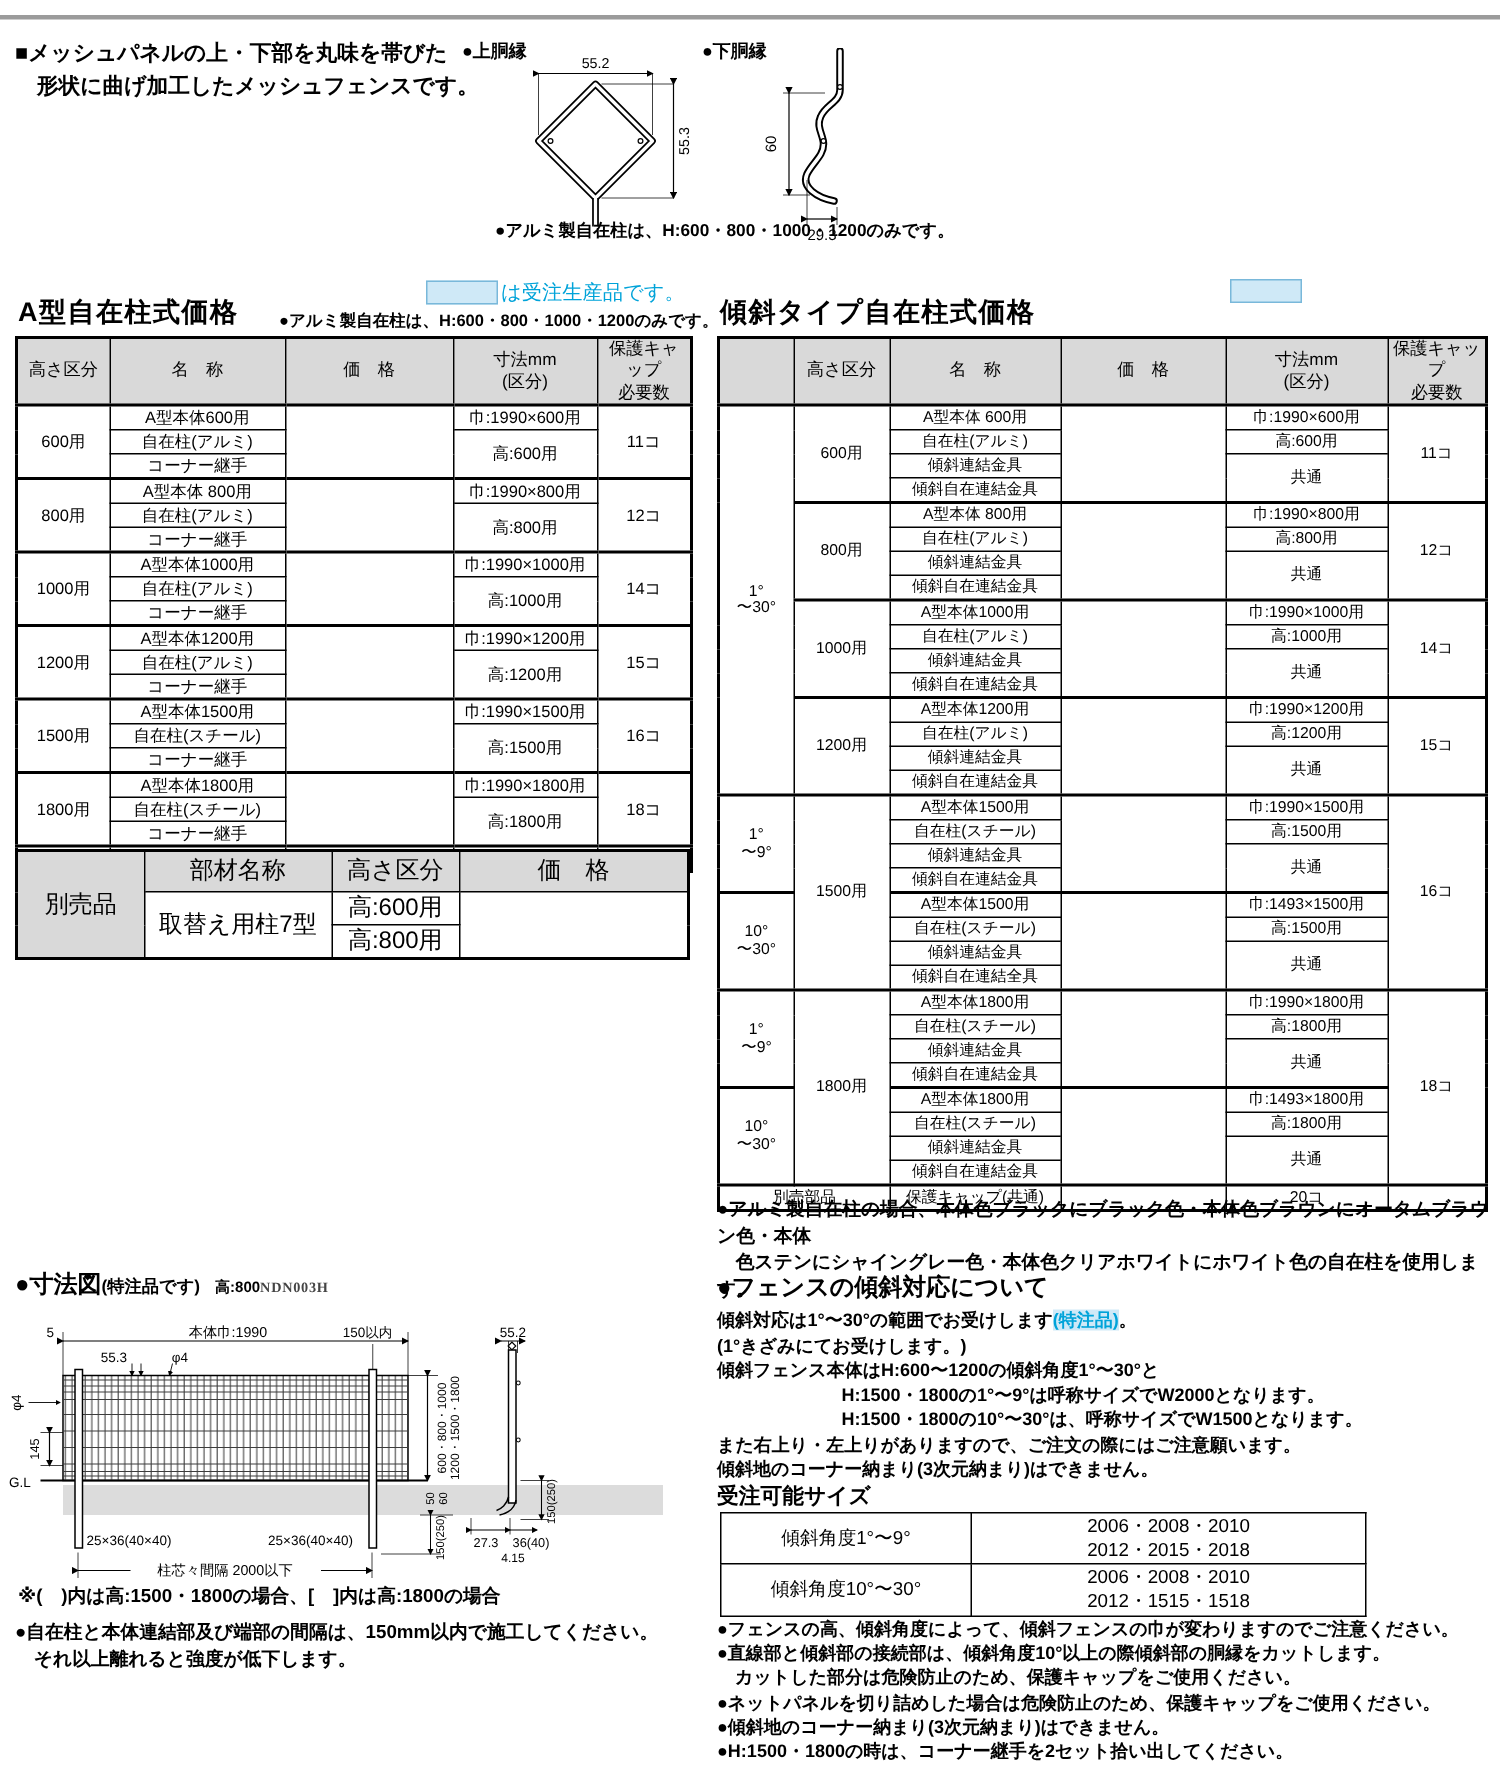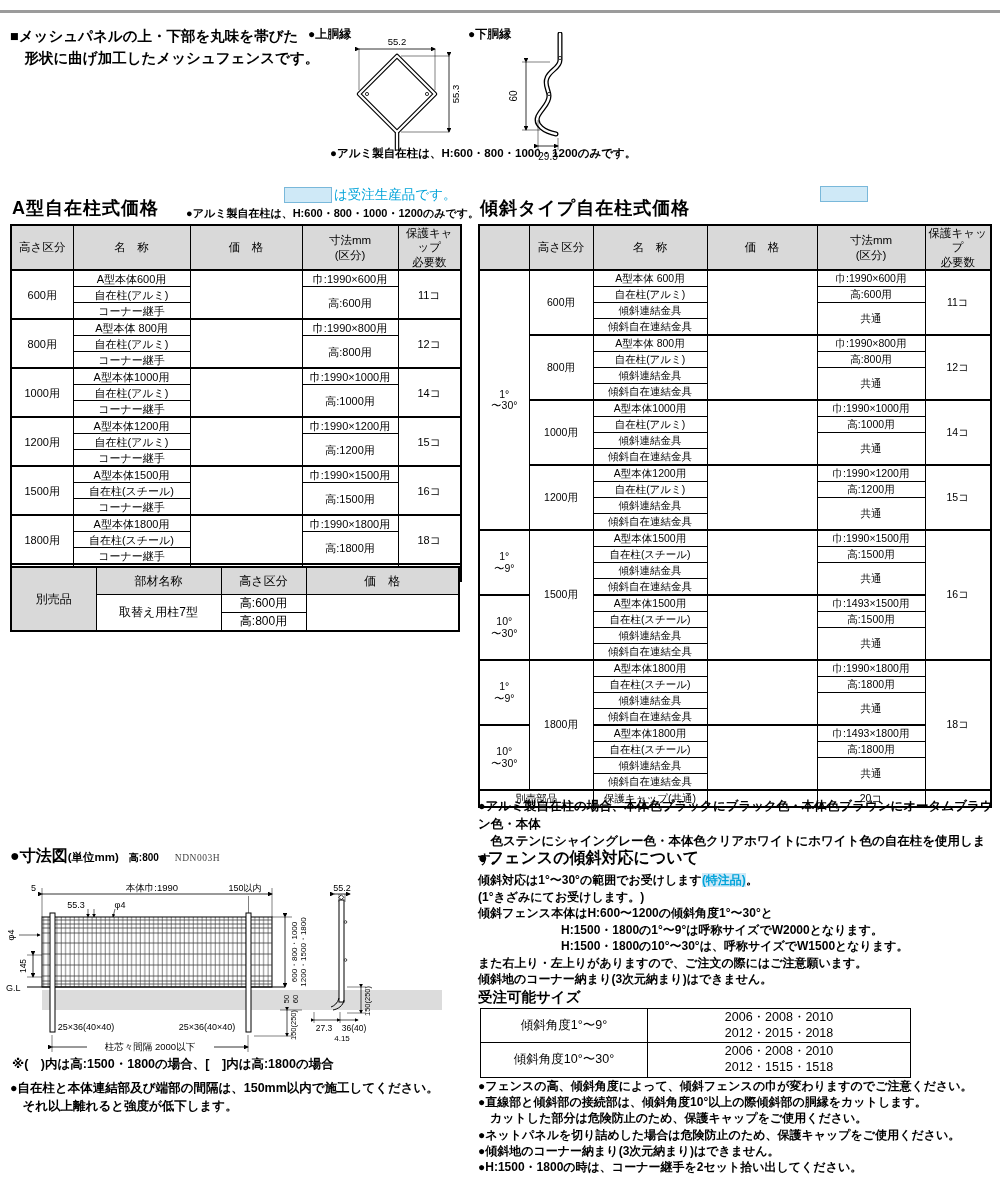--- a/index.html
+++ b/index.html
@@ -19,29 +19,29 @@
   .ptable{border-collapse:collapse;table-layout:fixed;background:#fff;border:2px solid #000;}
   .ptable th,.ptable td{border:1px solid #000;text-align:center;padding:0 2px;overflow:hidden;}
   .ptable th{background:#d9d9d9;font-weight:normal;font-size:11.5px;height:42px;line-height:1.25;}
   .ptable thead th{border-bottom:2px solid #000;}
   .left-main td{height:15px;font-size:11px;line-height:1.1;}
   .right-main td{height:15px;font-size:10.5px;line-height:1.1;}
   tr.gb > td{border-top:2px solid #000;}
   .pre{white-space:pre-line;}
   .angle-cell{text-align:left;padding-left:5px;font-size:11.5px;white-space:pre-line;line-height:1.25;}
   .gray{background:#d9d9d9;}
-  .besale td,.besale th{font-size:12px;}
+  .besale td,.besale th{font-size:16px;}
   .besale th{height:26px;}
   .besale td{height:17px;}
   .link-note{left:10px;top:634px;font-size:12px;font-weight:bold;}
   
   .fig-title{left:10px;top:846px;font-size:16px;font-weight:bold;}
   .fig-title .unit{font-size:11.5px;}
   .fig-title .href{font-size:10px;font-weight:bold;margin-left:10px;}
-  .fig-title .code{font-size:9.5px;font-weight:normal;color:#444;margin-left:16px;
+  .fig-title .code{font-size:9.5px;font-weight:bold;color:#444;margin-left:0;
                    font-family:"Liberation Serif","DejaVu Serif",serif;letter-spacing:.5px;}
   .fig-note1{left:12px;top:1056px;font-size:12.5px;font-weight:bold;}
   .fig-note2{left:10px;top:1080px;font-size:12.5px;font-weight:bold;line-height:1.4;}
   
   .color-note{left:478px;top:798px;font-size:12.5px;font-weight:bold;line-height:1.4;}
   .slope-heading{left:478px;top:848px;font-size:16px;font-weight:bold;}
   .slope-text{left:478px;top:872px;font-size:12px;line-height:1.38;font-weight:bold;}
   .indent{margin-left:83px;}
   .special{color:#00a3d9;background:#cfe9f7;}
   .order-title{left:478px;top:988px;font-size:14.5px;font-weight:bold;}
@@ -247,21 +247,21 @@
             <td rowspan="2"></td>
           </tr>
         <tr>
             <td>高:800用</td>
           </tr>
       </tbody>
     </table>
   </div>
 
   <div class="abs fig-title">
-    <span>●寸法図</span><span class="unit">(単位mm)</span><span class="href">高:800</span><span class="code">NDN003H</span>
+    <span>●寸法図</span><span class="unit">(特注品です)</span><span class="href">高:800</span><span class="code">NDN003H</span>
   </div>
 
   <svg class="abs" style="left:2px;top:880px" width="455" height="180" viewBox="0 0 455 180">
     <defs>
       <pattern id="mesh" width="4.4" height="8" patternUnits="userSpaceOnUse">
         <line x1="2" y1="0" x2="2" y2="8" stroke="#3c3c3c" stroke-width="0.7"></line>
       </pattern>
     </defs>
 
     <rect x="40" y="110" width="400" height="20" fill="#dcdcdc"></rect>

